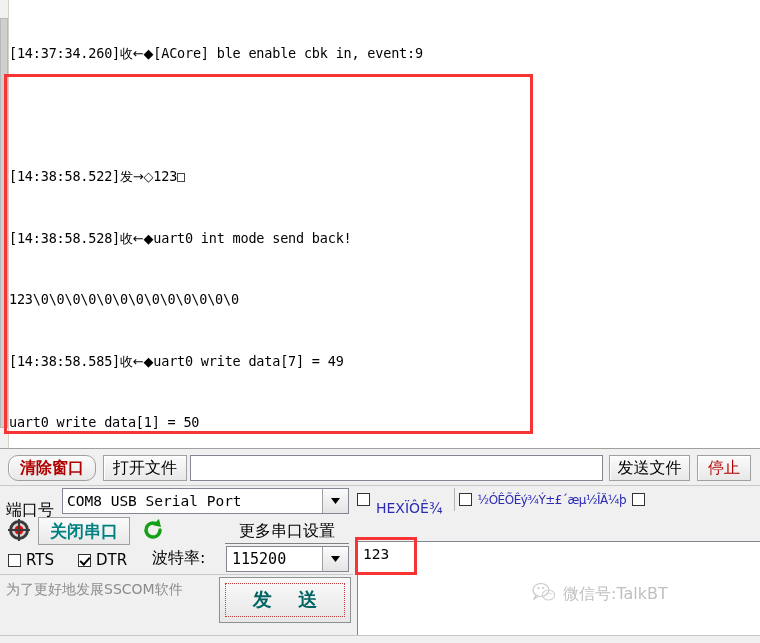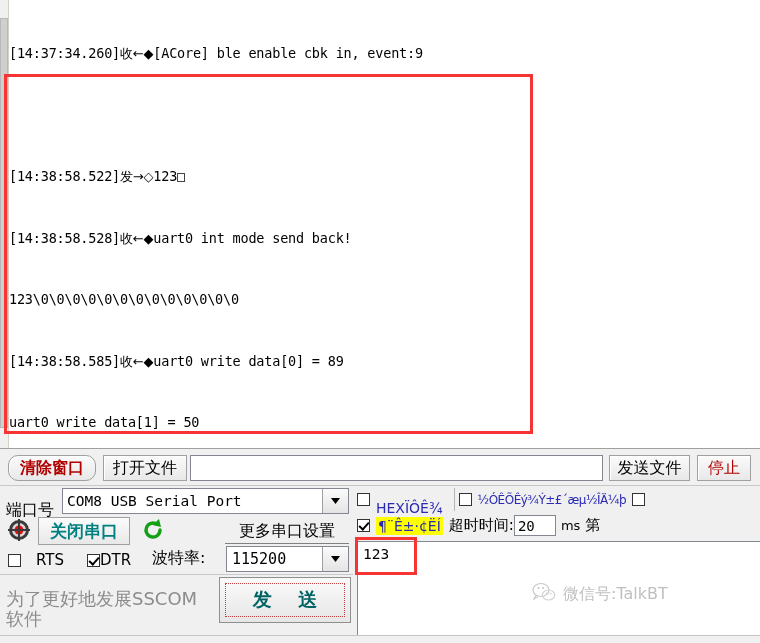--- a/index.html
+++ b/index.html
@@ -157,25 +157,25 @@
   #btn-more-settings {
     position: absolute; left: 225px; top: 70px; width: 124px; height: 24px;
     font-family: "DejaVu Sans", sans-serif; font-size: 16px; color: #000;
     display:flex; align-items:center; justify-content:center;
     border-bottom: 1px solid #808080;
   }
 
   
   #chk-rts-wrap {
     position: absolute; left: 8px; top: 100px; height: 22px;
-    display: flex; align-items: center; gap: 15px;
+    display: flex; align-items: center; gap: 5px;
   }
   #chk-dtr-wrap {
     position: absolute; left: 78px; top: 100px; height: 22px;
-    display: flex; align-items: center;  margin-left: 9px;
+    display: flex; align-items: center; gap: 5px;
   }
   .cb {
     width: 13px; height: 13px; background: #fff; border: 1px solid #333;
     box-sizing: border-box; position: relative; flex: none;
   }
   .cb.checked::after {
     content: "";
     position: absolute; left: 3px; top: 0px;
     width: 4px; height: 8px;
     border: solid #000; border-width: 0 2px 2px 0;
@@ -200,22 +200,22 @@
   #baud-select .arrow-btn {
     width: 25px; height: 24px;
     background: linear-gradient(#fbfbfb,#e4e4e4);
     border-left: 1px solid #a0a0a0;
     display:flex; align-items:center; justify-content:center;
     font-size: 10px;
   }
 
   
   #promo-text {
-    position: absolute; left: 6px; top: 140px; width: 205px;
-    font-family: "DejaVu Sans", sans-serif; font-size: 18px;
+    position: absolute; left: 6px; top: 130px; width: 205px;
+    font-family: "DejaVu Sans", sans-serif; font-size: 14px;
     color: #8c8c8c; line-height: 20px;
   }
   #btn-send {
     position: absolute; left: 219px; top: 128px; width: 130px; height: 44px;
     background: linear-gradient(#fafafa, #e6e6e6);
     border: 1px solid #909090;
     display: flex; align-items: center; justify-content: center;
   }
   #btn-send .inner {
     border: 1px dotted #c04040;
@@ -319,21 +319,21 @@
   <div id="log-scrollbar">
     <div class="thumb"></div>
   </div>
 
   <div id="log-lines">
     <div class="log-line"><span class="ts">[14:37:34.260]</span><span class="cjk">收←◆</span><span>[ACore] ble enable cbk in, event:9</span></div>
     <div class="log-line"><span></span></div>
     <div class="log-line"><span class="ts">[14:38:58.522]</span><span class="cjk">发→◇</span><span>123□</span></div>
     <div class="log-line"><span class="ts">[14:38:58.528]</span><span class="cjk">收←◆</span><span>uart0 int mode send back!</span></div>
     <div class="log-line"><span>123\0\0\0\0\0\0\0\0\0\0\0\0\0</span></div>
-    <div class="log-line"><span class="ts">[14:38:58.585]</span><span class="cjk">收←◆</span><span>uart0 write data[0] = 89</span></div>
+    <div class="log-line"><span class="ts">[14:38:58.585]</span><span class="cjk">收←◆</span><span>uart0 write data[7] = 49</span></div>
     <div class="log-line"><span>uart0 write data[1] = 50</span></div>
     
     
     
     
     
     
     
     
     
@@ -416,28 +416,20 @@
 
     <div class="opt-row" id="opt-row-1">
       <div class="cb"></div>
       <span class="mojibake" style="margin:16px 7px 0 6px;">HEXÏÔÊ¾</span>
       <div class="sep-v"></div>
       <div class="cb"></div>
       <span class="mojibake small" style="margin:0 6px;">½ÓÊÕÊý¾Ý±£´æµ½ÎÄ¼þ</span>
       <div class="cb"></div>
     </div>
 
-    <div class="opt-row" id="opt-row-2">
-      <div class="cb checked"></div>
-      <span class="mojibake" id="hl-yellow" style="margin:0 6px;">¶¨Ê±·¢ËÍ</span>
-      <span id="label-timeout">超时时间:</span>
-      <div id="timeout-input">20</div>
-      <span id="label-ms">ms</span>
-      <span id="label-di">第</span>
-    </div>
   </div>
 
   <div id="send-textarea">123</div>
   <div id="send-highlight-box"></div>
 
 </div>
 
 <div id="watermark">
   <span>
     <svg width="24" height="20" viewBox="0 0 24 20">

